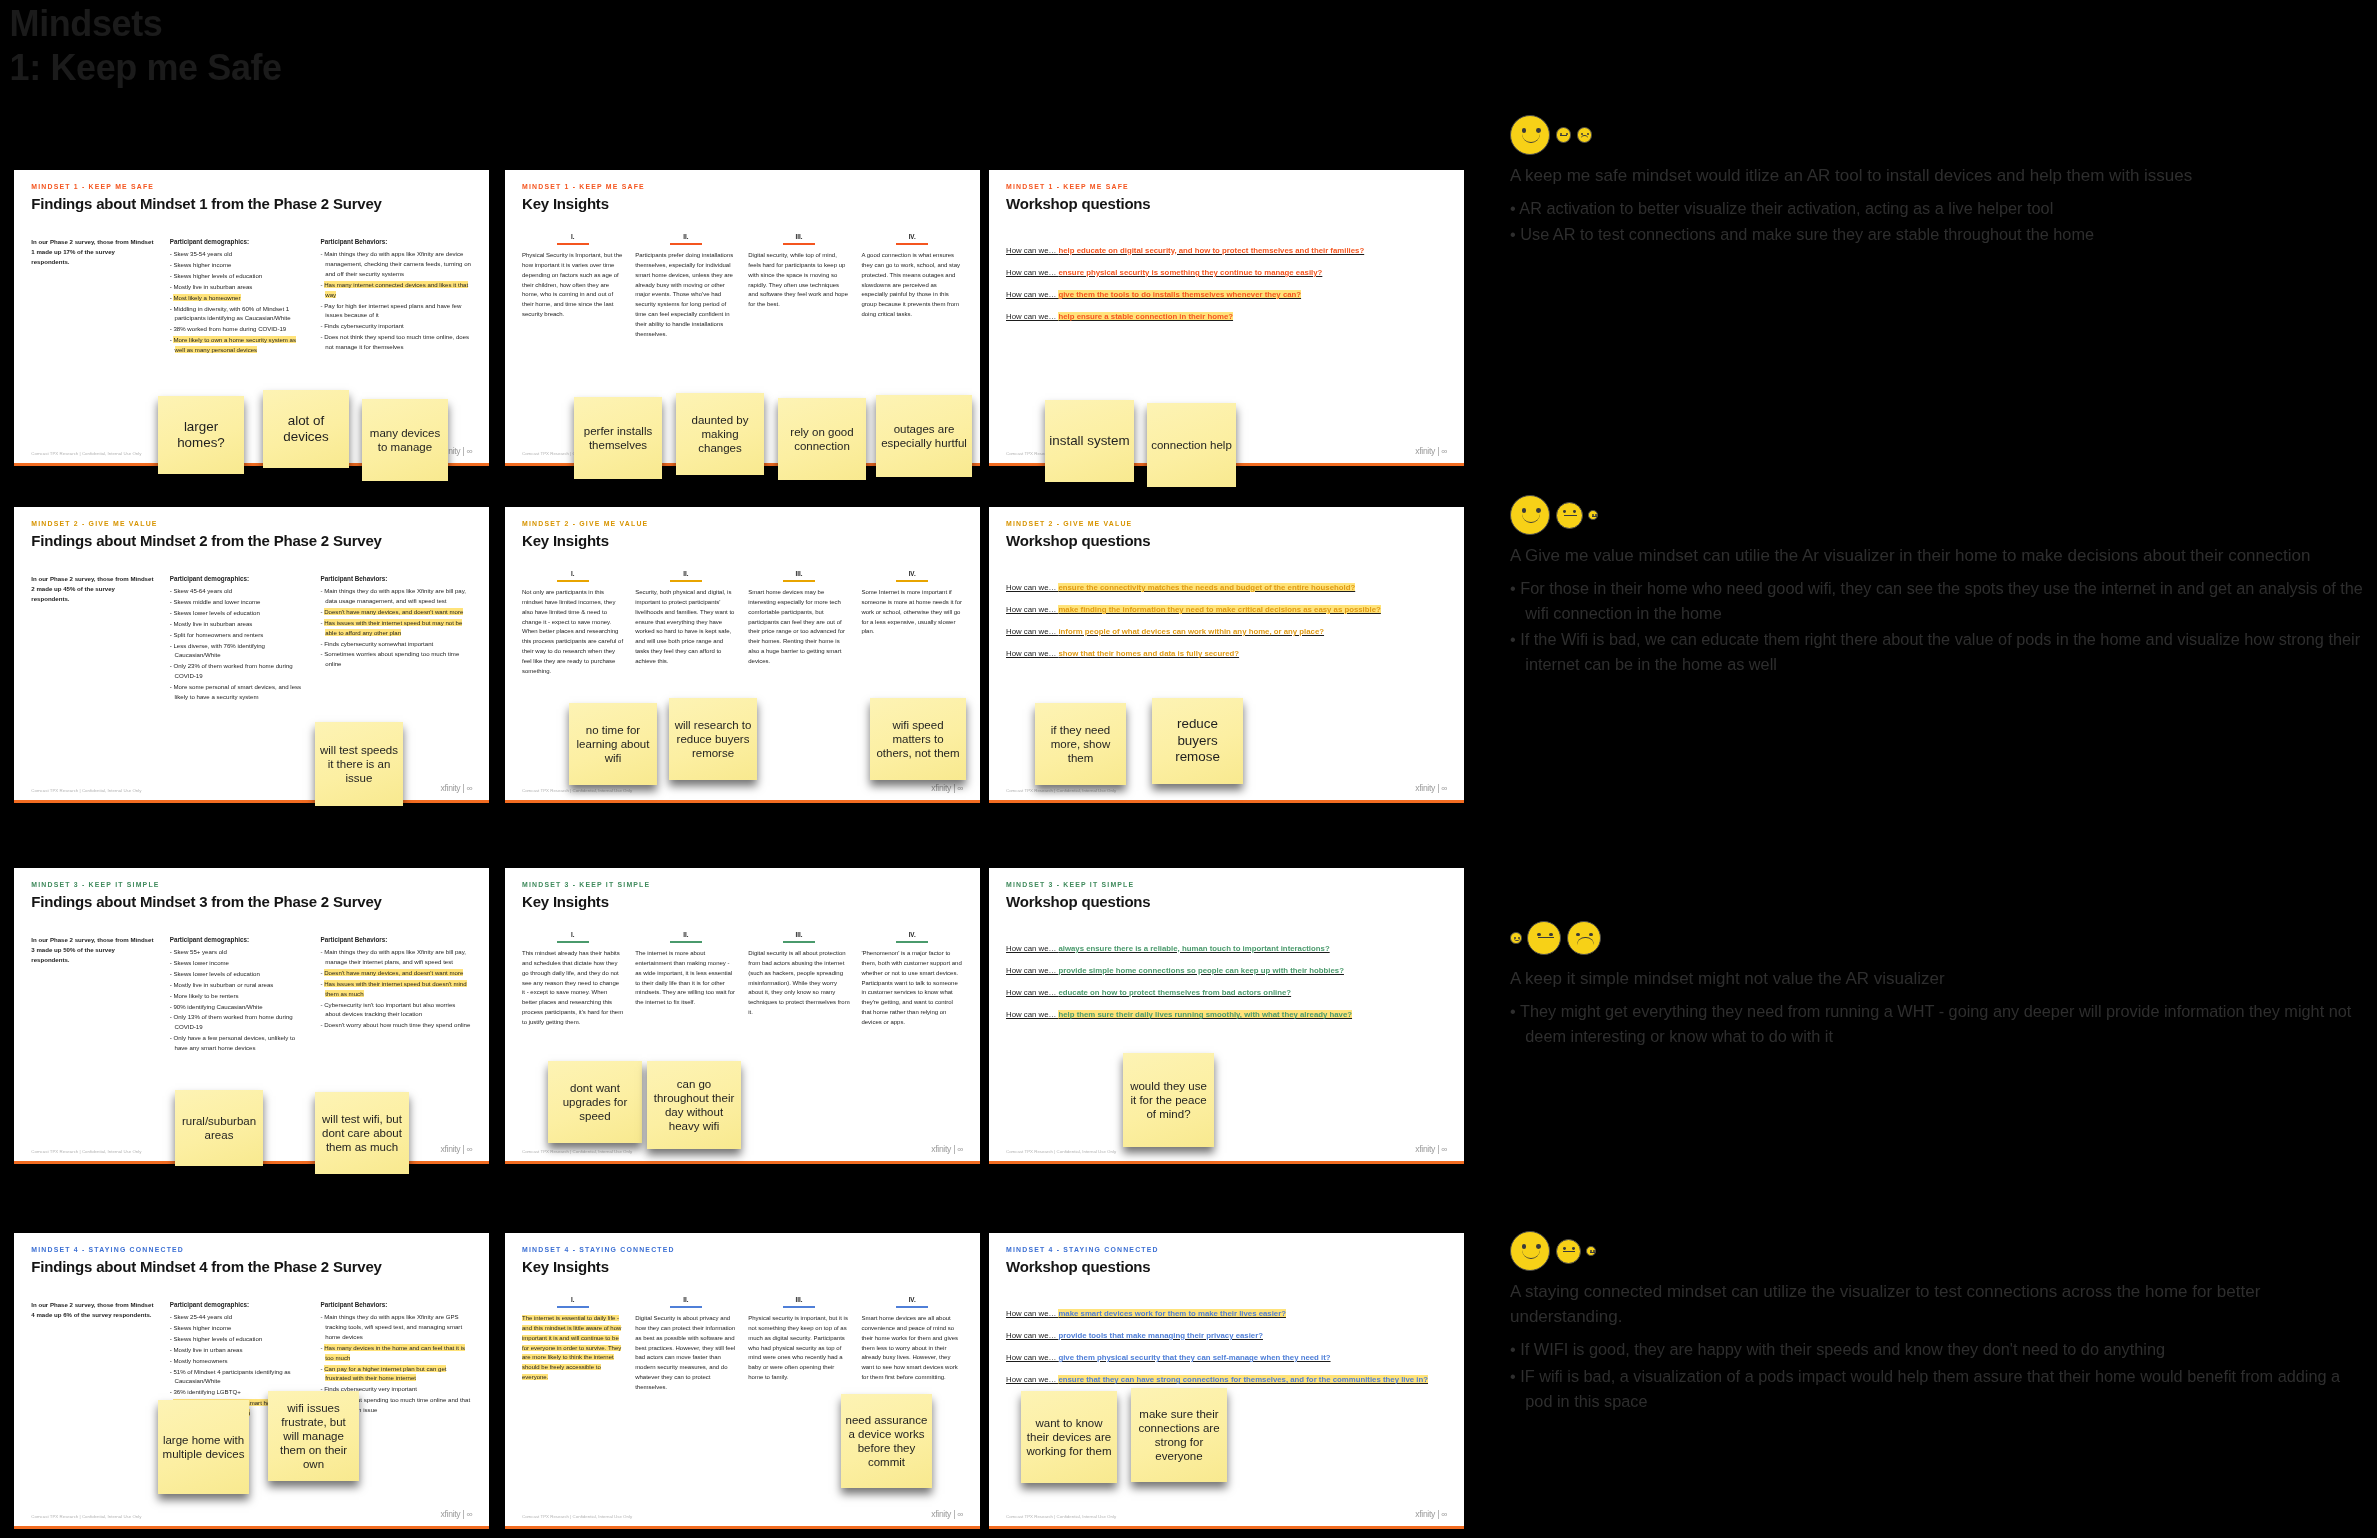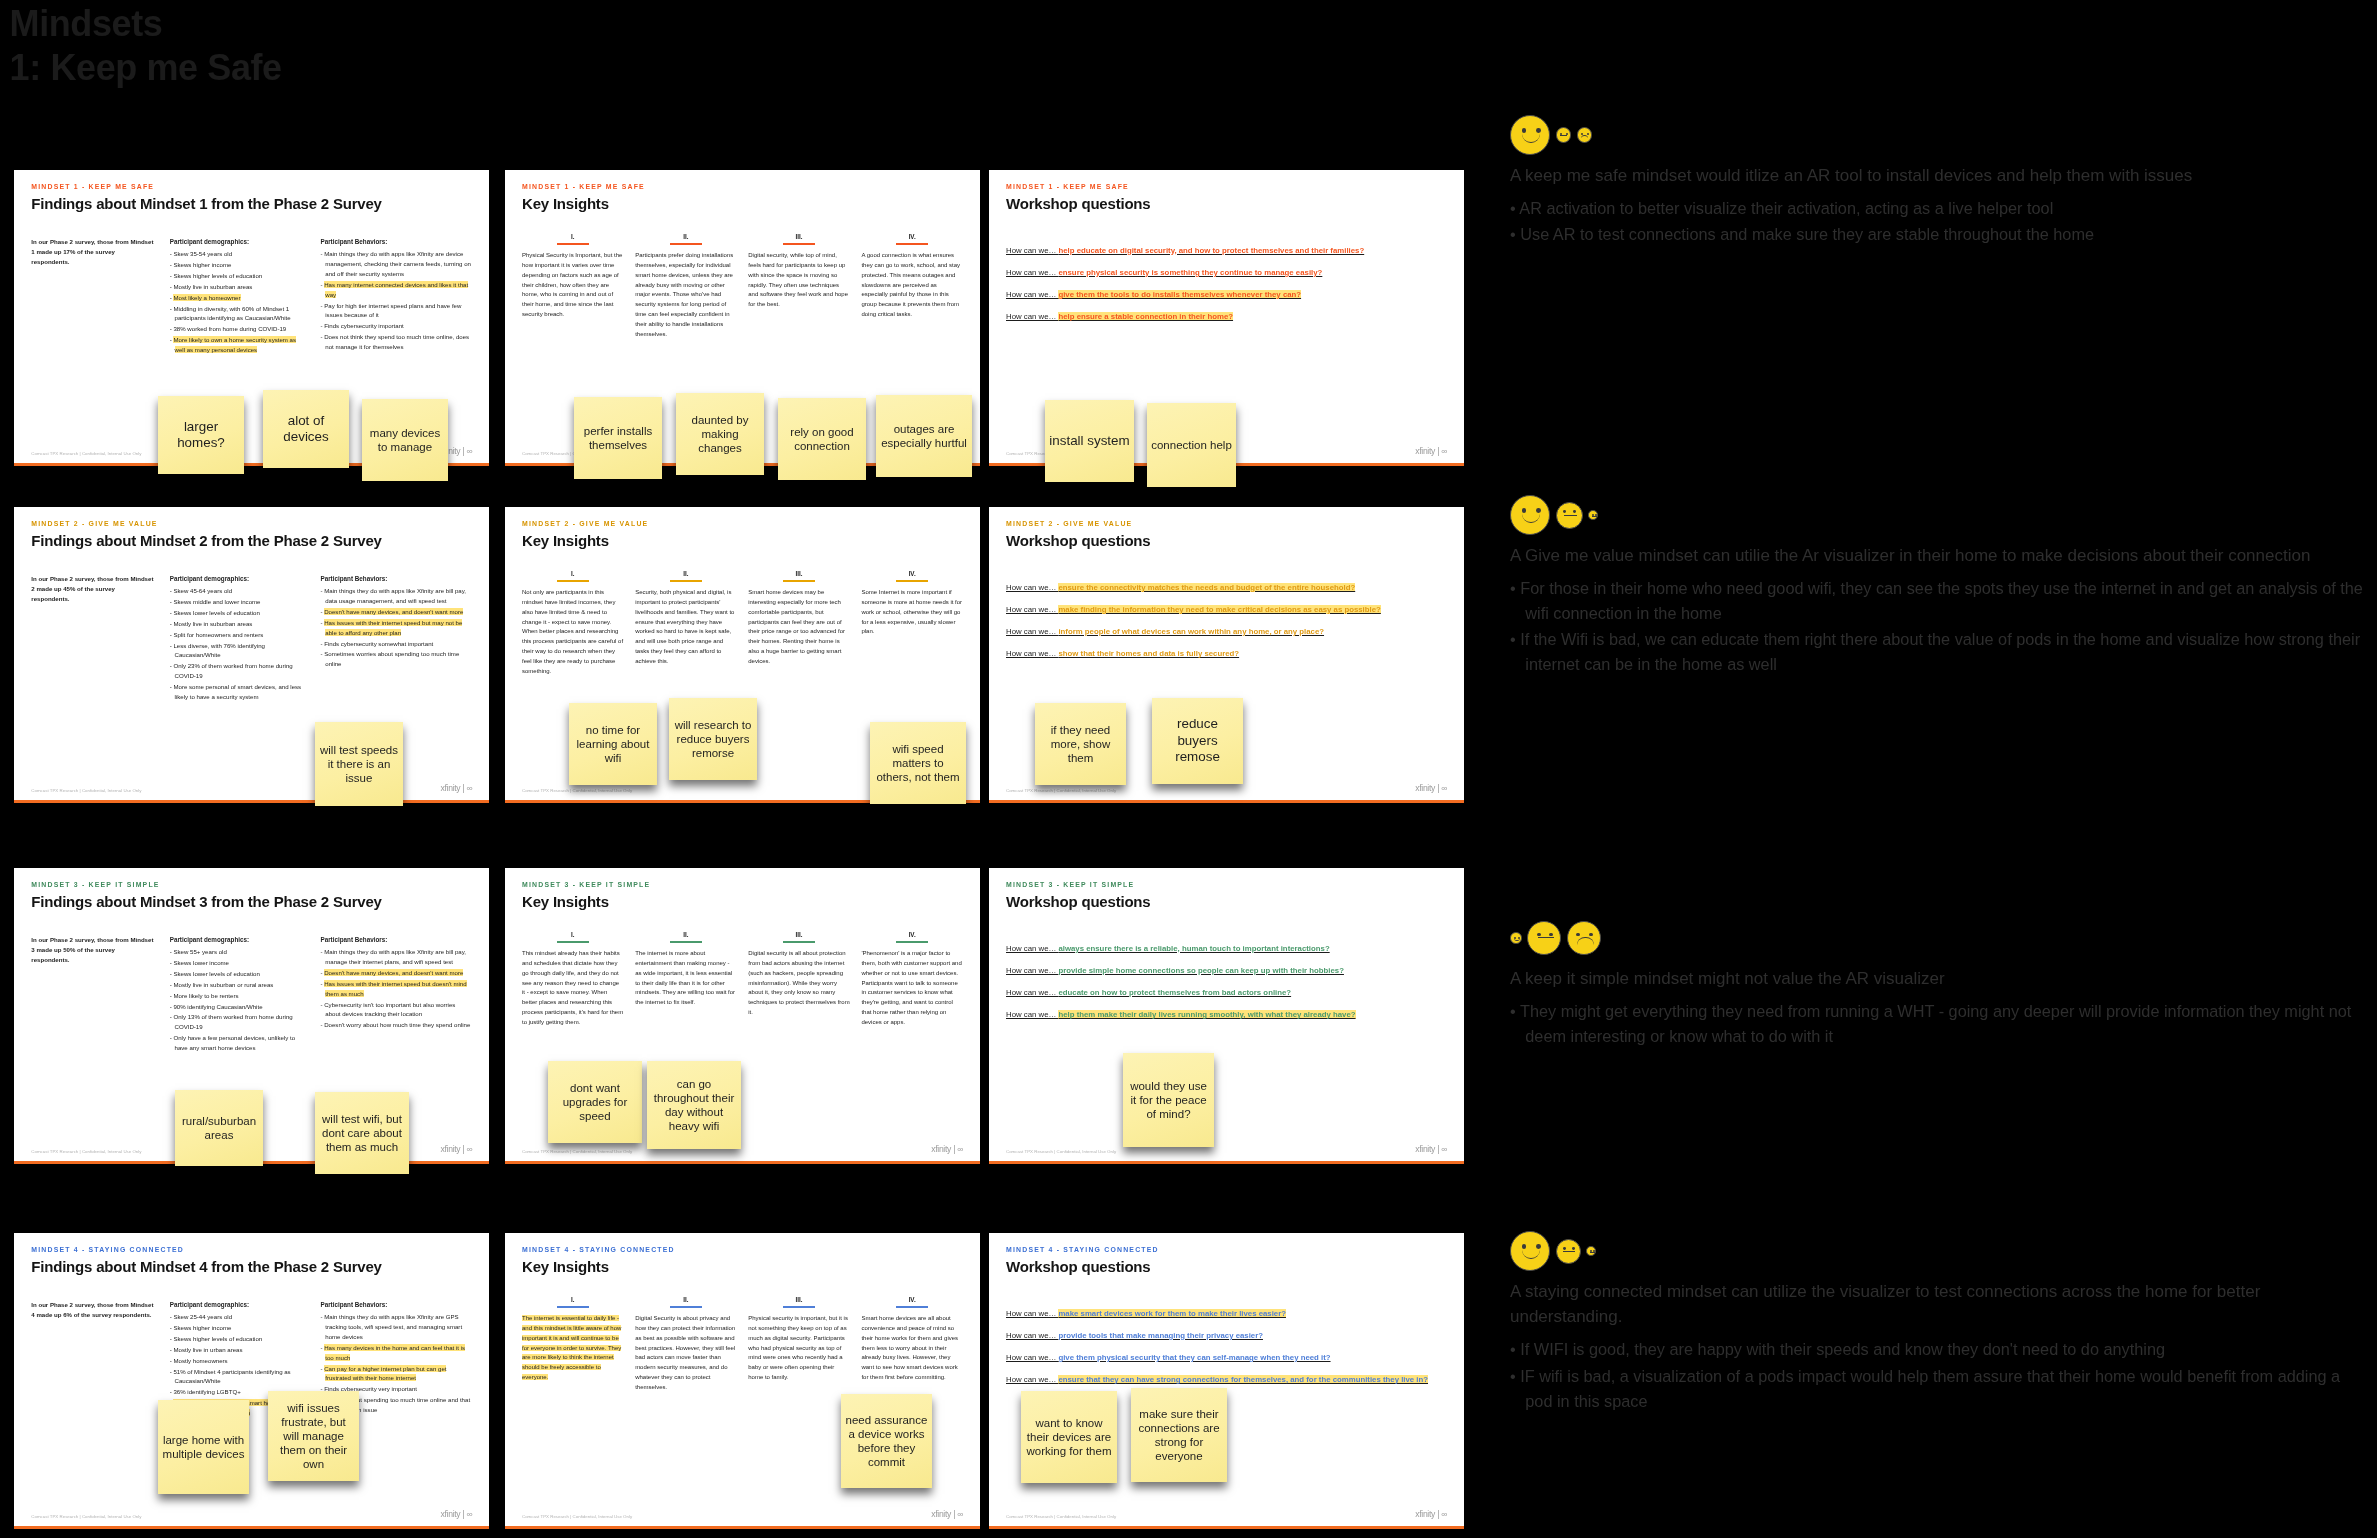--- a/index.html
+++ b/index.html
@@ -339,21 +339,21 @@
       </div>
       <div class="sticky sm" style="left:315px;top:722px;width:88px;height:84px;">
         <span>will test speeds it there is an issue</span>
       </div>
       <div class="sticky sm" style="left:569px;top:703px;width:88px;height:82px;">
         <span>no time for learning about wifi</span>
       </div>
       <div class="sticky sm" style="left:669px;top:698px;width:88px;height:82px;">
         <span>will research to reduce buyers remorse</span>
       </div>
-      <div class="sticky sm" style="left:870px;top:698px;width:96px;height:82px;margin-top:24px;">
+      <div class="sticky sm" style="left:870px;top:698px;width:96px;height:82px;">
         <span>wifi speed matters to others, not them</span>
       </div>
       <div class="sticky sm" style="left:1035px;top:703px;width:91px;height:82px;">
         <span>if they need more, show them</span>
       </div>
       <div class="sticky" style="left:1152px;top:698px;width:91px;height:86px;">
         <span>reduce buyers remose</span>
       </div>
       <div class="panel" style="left:1510px;top:493px;width:860px;">
         <div class="faces">
@@ -449,21 +449,21 @@
           </div>
         </div>
         <div class="slide m3" style="left:989px;width:475px;height:296px;">
           <div class="slide-inner">
             <div class="eyebrow">MINDSET 3 - KEEP IT SIMPLE</div>
             <div class="slide-h1">Workshop questions</div>
             <div class="wq">
               <div class="q"><span>How can we… </span><span class="ans">always ensure there is a reliable, human touch to important interactions?</span></div>
               <div class="q"><span>How can we… </span><span class="ans">provide simple home connections so people can keep up with their hobbies?</span></div>
               <div class="q"><span>How can we… </span><span class="ans">educate on how to protect themselves from bad actors online?</span></div>
-              <div class="q"><span>How can we… </span><span class="ans hl">help them make their daily lives running smoothly, with what they already have?</span></div>
+              <div class="q"><span>How can we… </span><span class="ans hl">help them sure their daily lives running smoothly, with what they already have?</span></div>
             </div>
             <div class="slide-footer">
               <span>Comcast TPX Research | Confidential, Internal Use Only</span>
               <span class="brand">xfinity | ∞</span>
             </div>
           </div>
         </div>
       </div>
       <div class="sticky sm" style="left:175px;top:1090px;width:88px;height:76px;align-items:center;">
         <span>rural/suburban areas</span>

